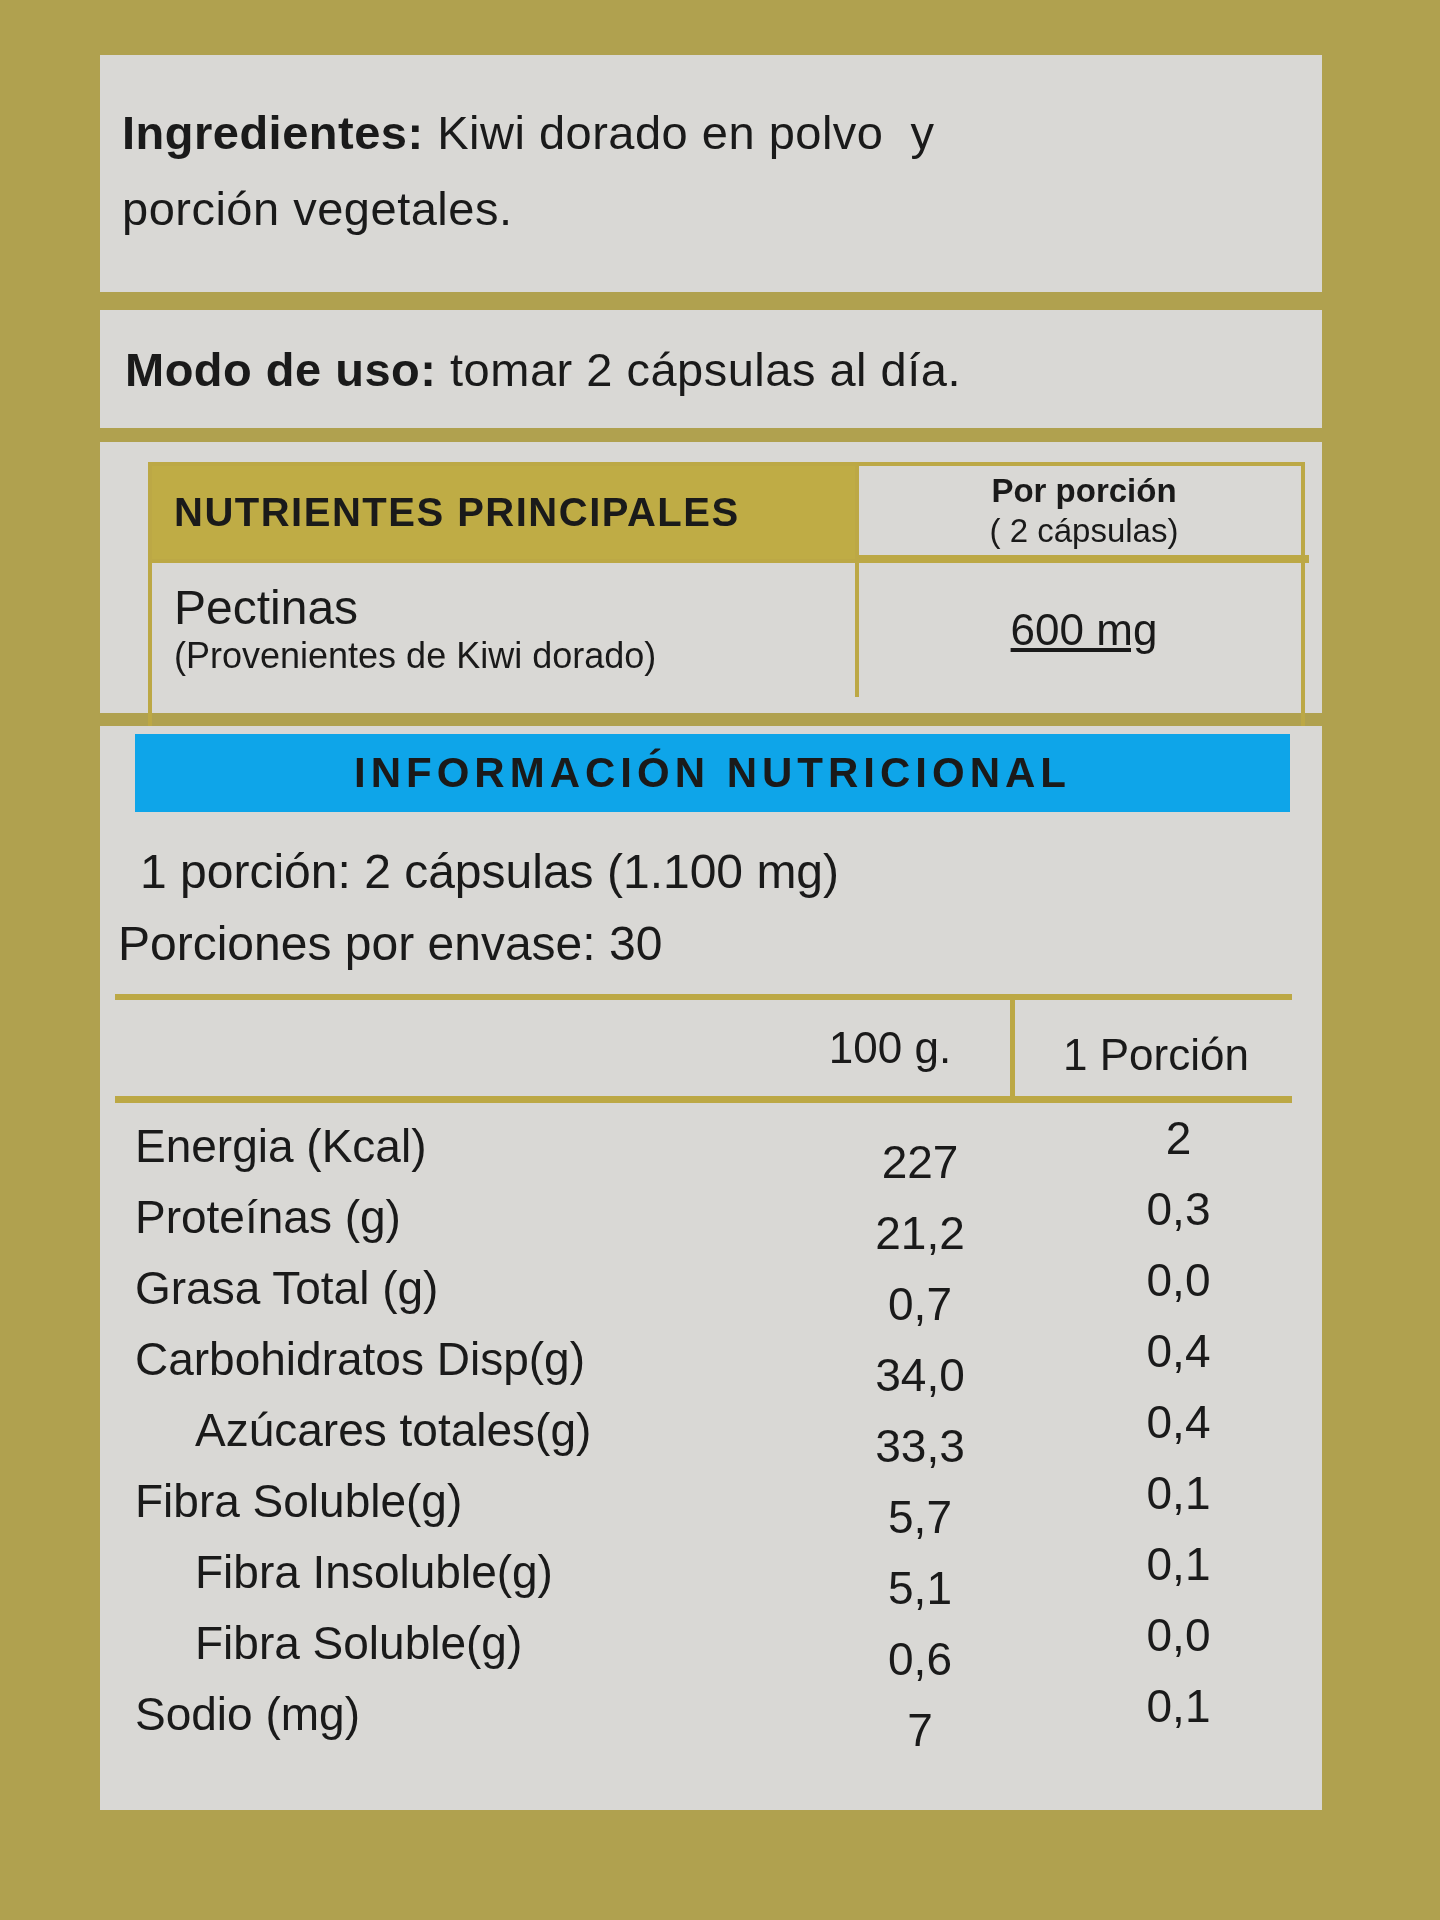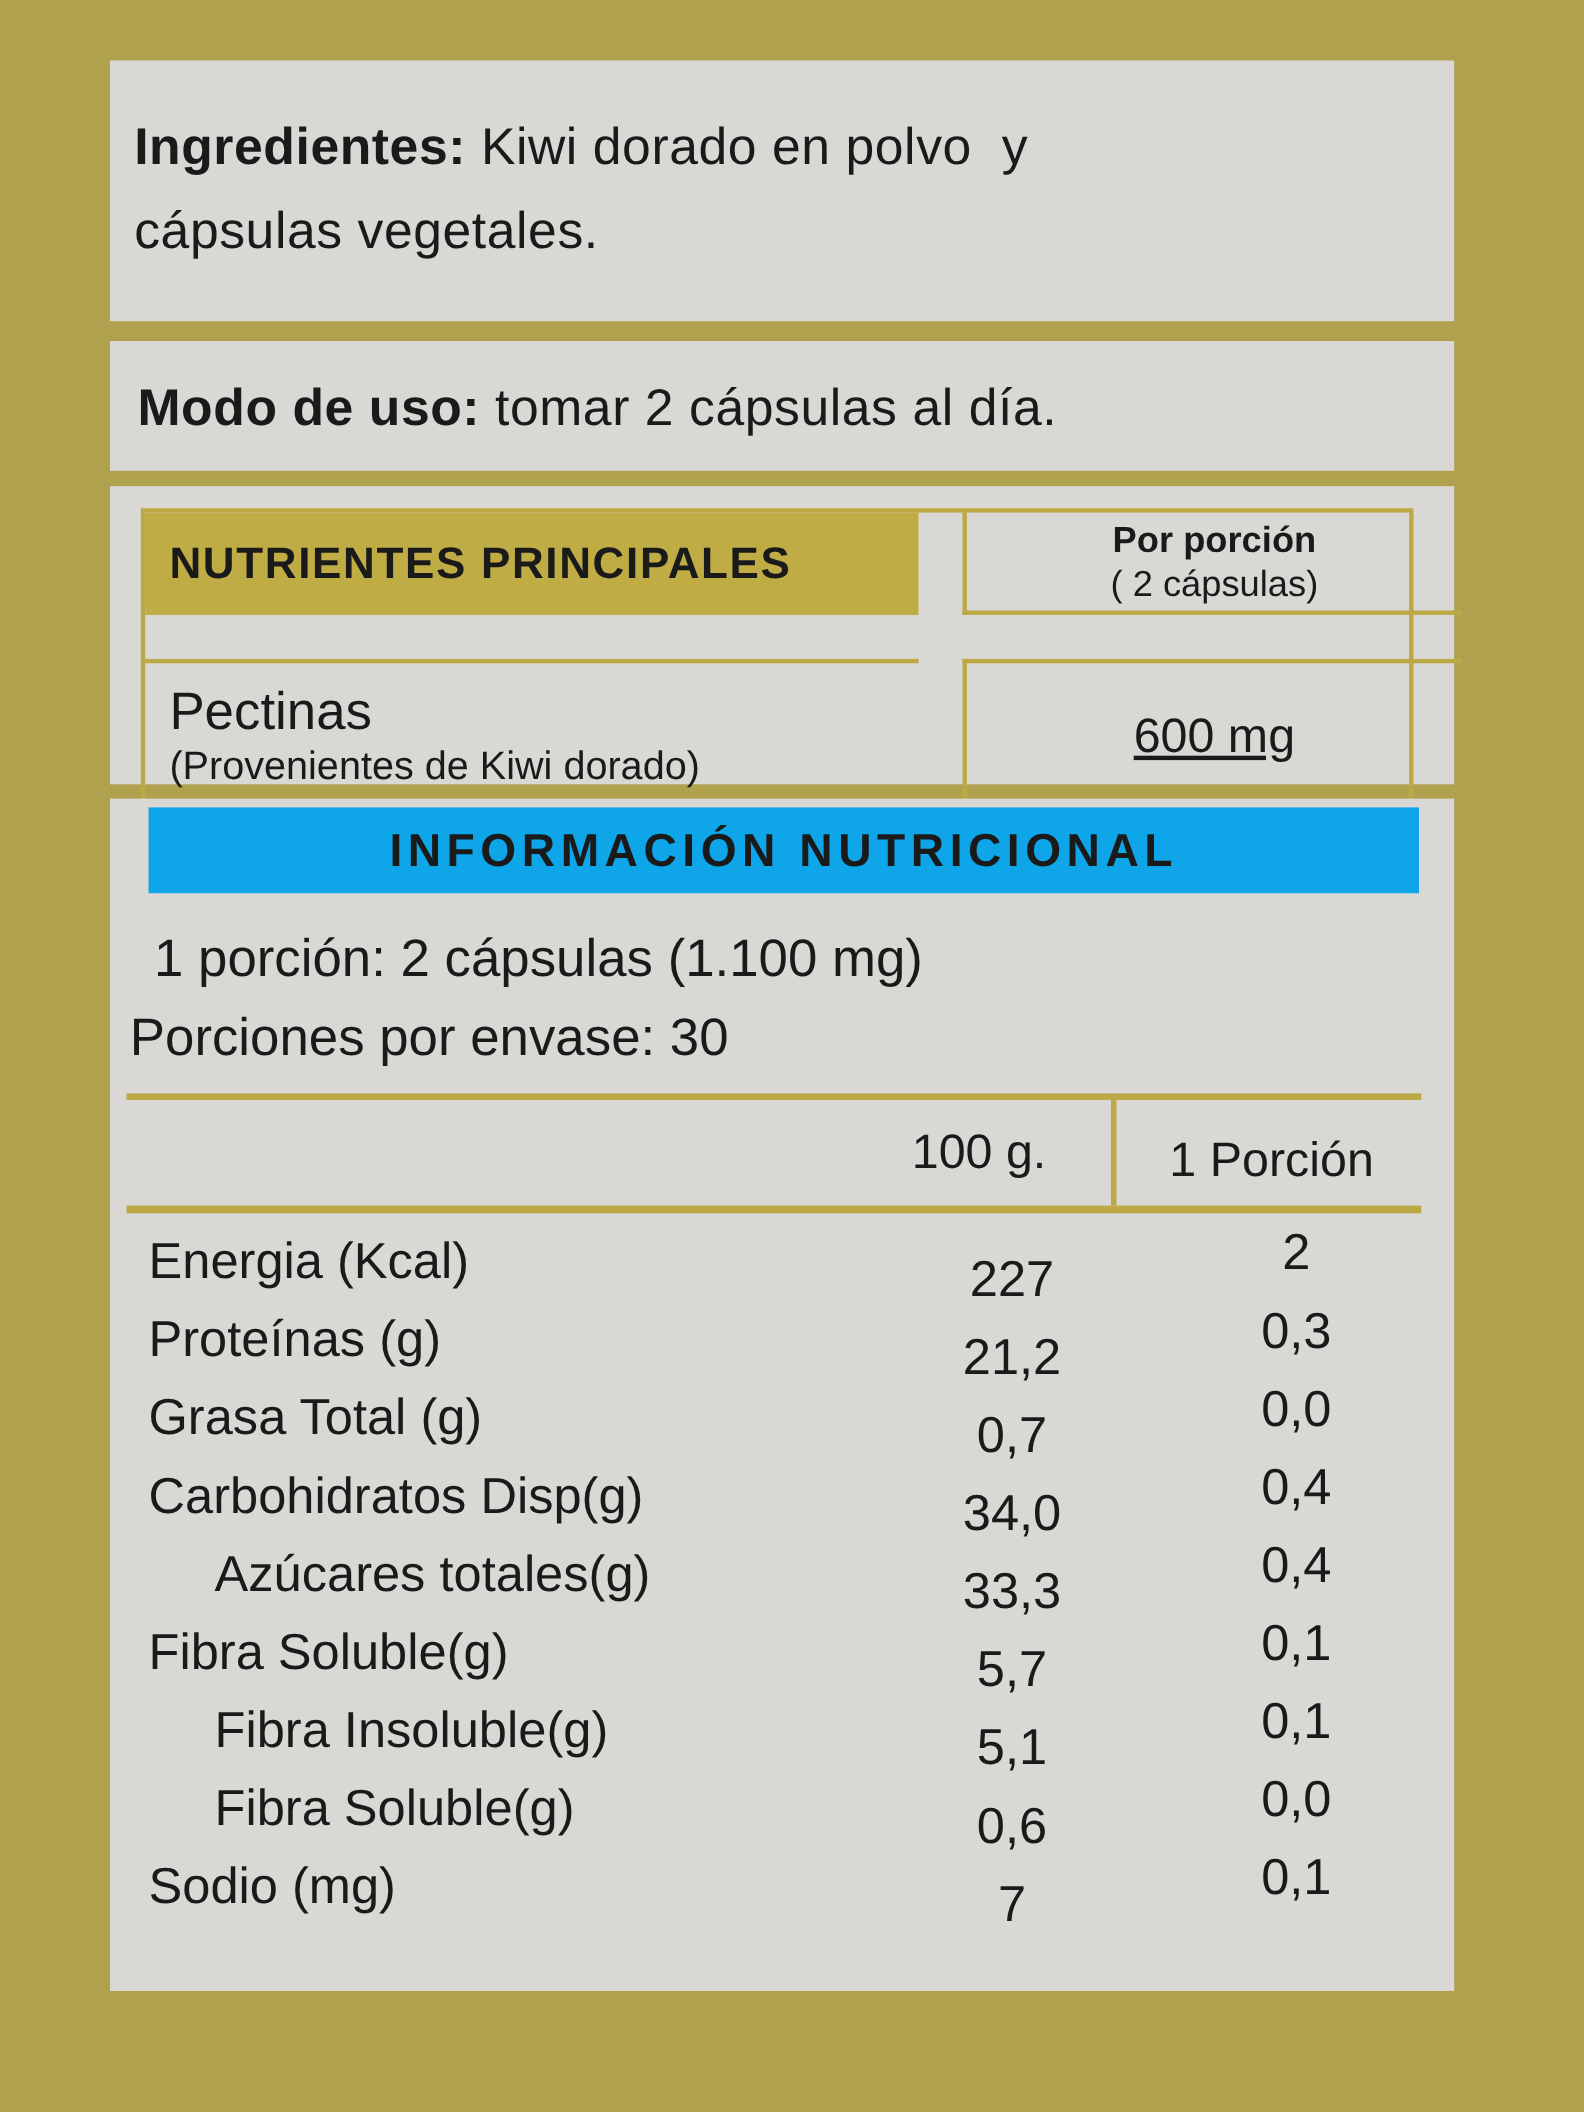--- a/index.html
+++ b/index.html
@@ -25,27 +25,26 @@
   .p1 { top:55px; height:237px; padding:40px 20px 0 22px; }
   .p1 .line { font-size:47px; line-height:76px; letter-spacing:.5px; }
 
   
   .p2 { top:310px; height:118px; display:flex; align-items:center; padding-left:25px; }
   .p2 .line { font-size:47px; letter-spacing:.5px; }
 
   
   .p3 { top:442px; height:271px; }
   .mn-table {
-    position:absolute; left:28px; top:20px;
+    position:absolute; left:48px; top:20px;
     width:1157px; height:274px;
     display:grid;
     grid-template-columns:703px 454px;
     grid-template-rows:93px 138px;
     border:4px solid #bca845;
-    gap:40px;
   }
   .mn-cell { display:flex; flex-direction:column; justify-content:center; }
   .mn-head-left {
     background:#bfac45;
     padding-left:22px;
     font-size:40px; font-weight:700; letter-spacing:1.5px;
   }
   .mn-head-right {
     border-left:4px solid #bca845;
     border-bottom:4px solid #bca845;
@@ -95,21 +94,21 @@
   .v100 { transform:translateY(16px); }
   .vpor { transform:translateY(-8px); }
 </style>
 </head>
 <body>
 
 <div class="canvas">
 
   <section class="panel p1">
     <p class="line"><span class="b">Ingredientes:</span><span class="pre"> Kiwi dorado en polvo  y</span></p>
-    <p class="line">cápsulas vegetales.</p>
+    <p class="line">porción vegetales.</p>
   </section>
 
   <section class="panel p2">
     <p class="line"><span class="b">Modo de uso:</span><span class="pre"> tomar 2 cápsulas al día.</span></p>
   </section>
 
   <section class="panel p3">
     <div class="mn-table">
       <div class="mn-cell mn-head-left">NUTRIENTES PRINCIPALES</div>
       <div class="mn-cell mn-head-right">

